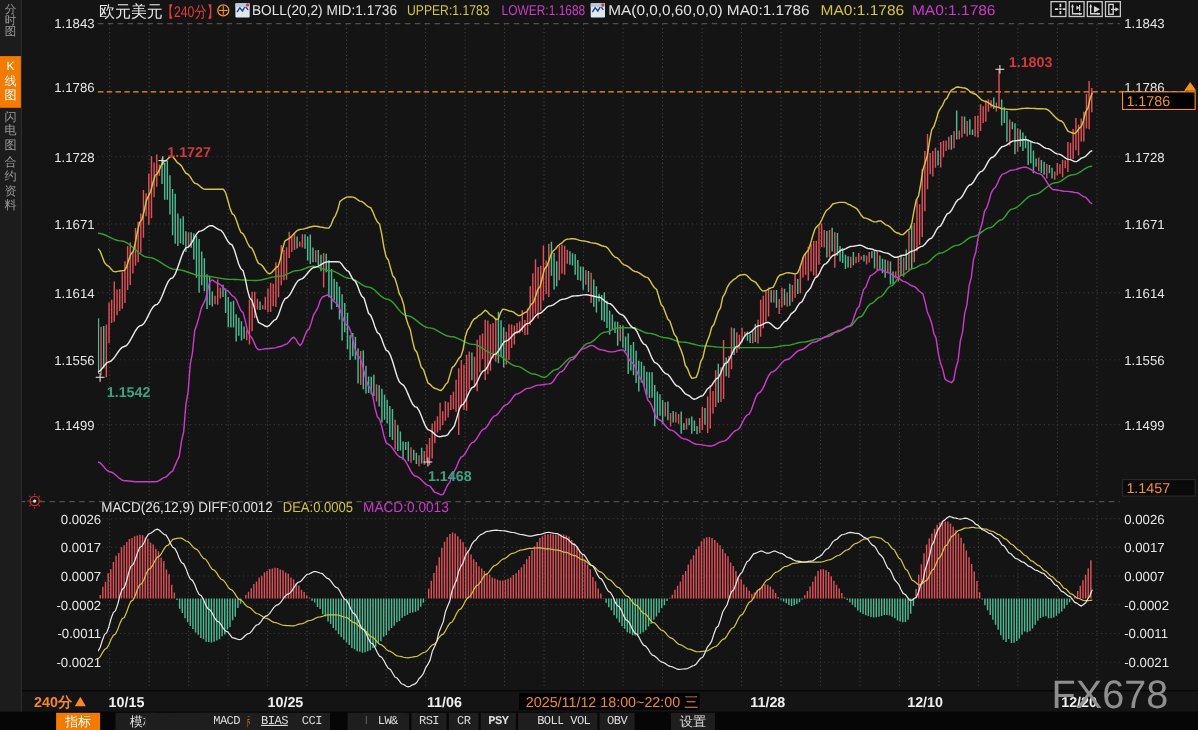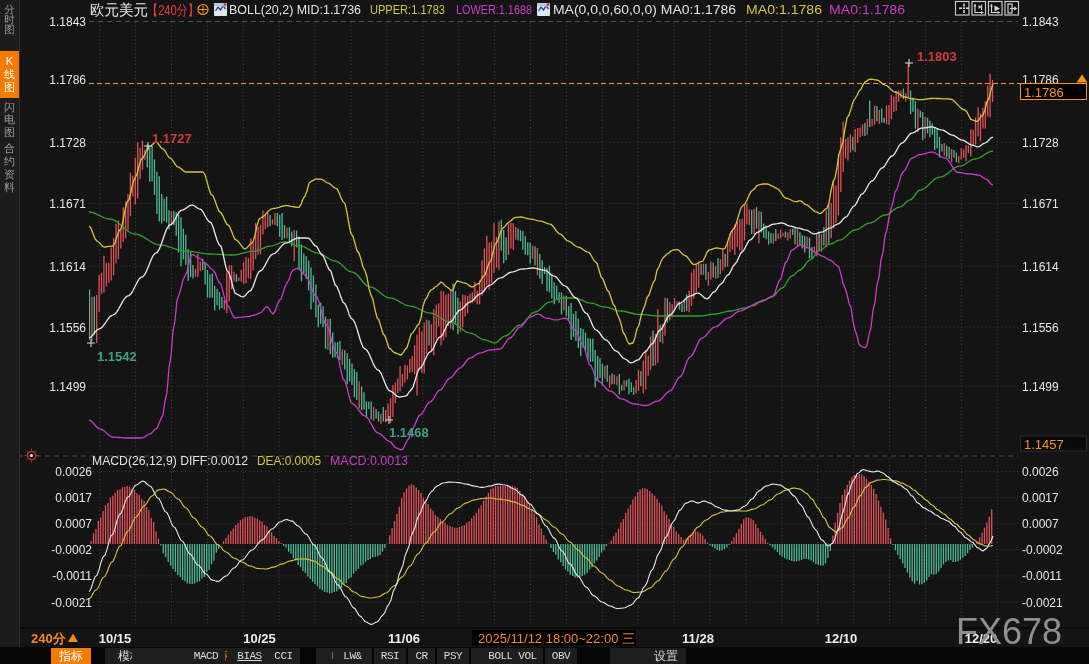--- a/index.html
+++ b/index.html
@@ -970,18 +970,18 @@
 <div class="btn cn" style="left:74px;width:37px;text-align:right;">模板</div>
 <div class="btn cn" style="left:101px;width:55px;color:#f57a00;padding-left:48px;">VIP指标</div>
 <div class="btn" style="left:158px;width:27px;padding-left:28px;">MA</div>
 <div class="btn" style="left:187px;width:38px;">MACD</div>
 <div class="btn" style="left:227px;width:45px;text-decoration:underline;">BIAS</div>
 <div class="btn" style="left:267px;width:33px;">CCI</div>
 <div class="btn" style="left:316px;width:50px;">KDJ</div>
 <div class="btn" style="left:333px;width:39px;">LW&amp;</div>
 <div class="btn" style="left:374px;width:32px;font-family:Liberation Mono, monospace;">RSI</div>
 <div class="btn" style="left:408px;width:27px;">CR</div>
-<div class="btn" style="left:437px;width:32px;">PSY</div>
+<div class="btn" style="left:437px;width:32px;font-weight:bold;">PSY</div>
 <div class="btn" style="left:471px;width:39px;padding-left:10px;">BOLL</div>
 <div class="btn" style="left:512px;width:31px;">VOL</div>
 <div class="btn" style="left:545px;width:32px;">OBV</div>
-<div class="btn cn" style="left:579px;width:40px;padding-left:36px;">设置</div>
+<div class="btn cn" style="left:579px;width:40px;">设置</div>
 </div>
 </div>
 </body></html>

